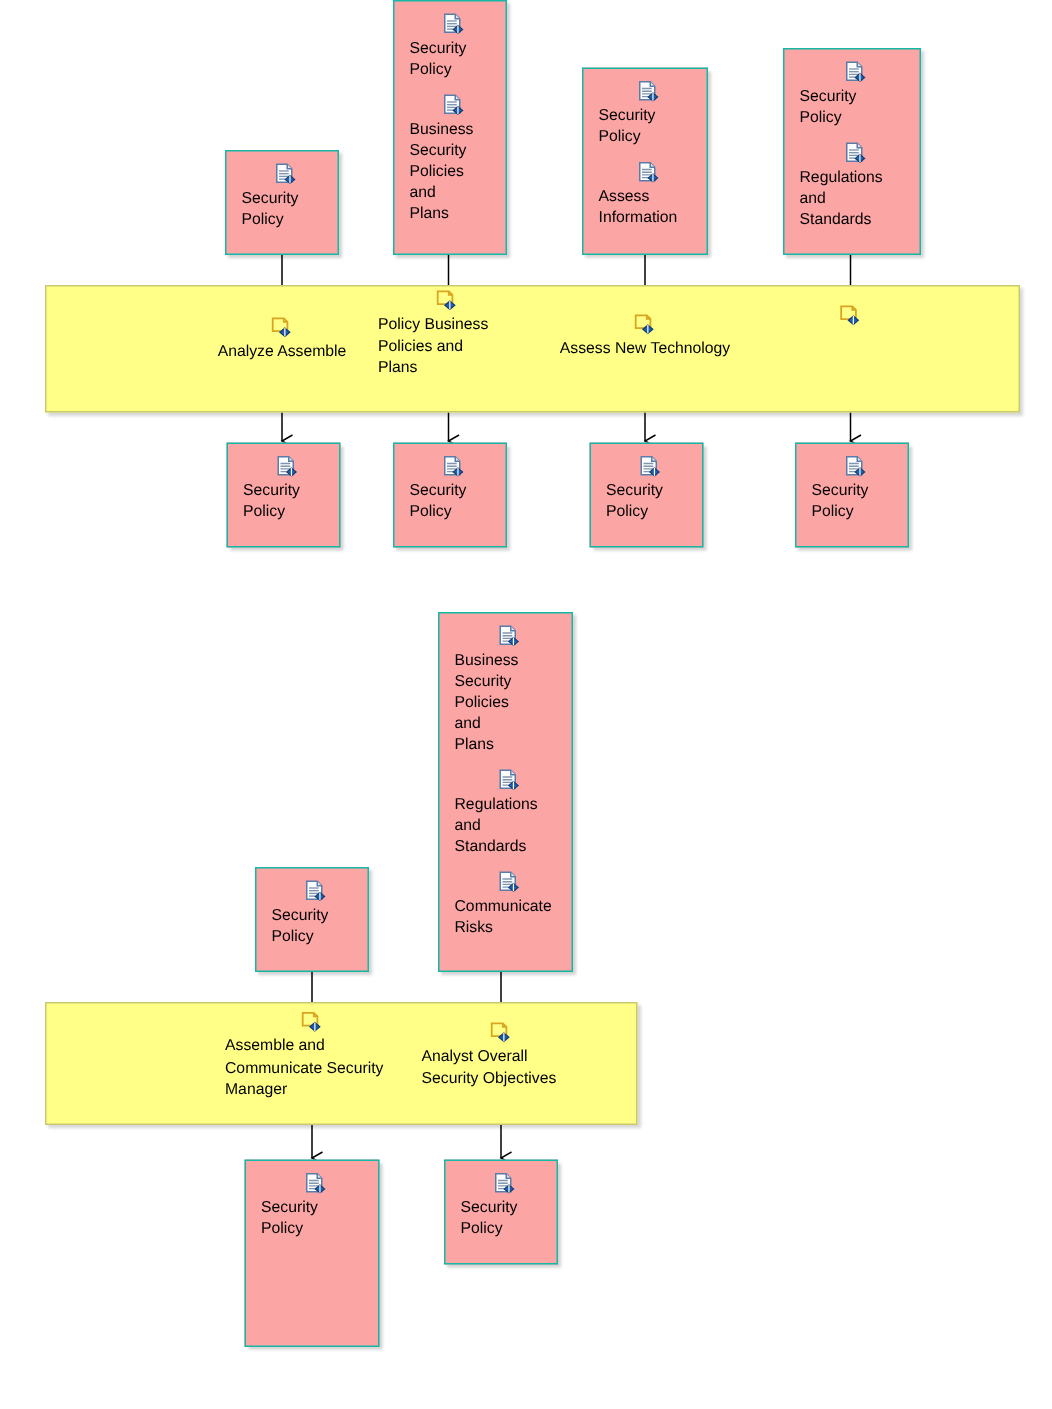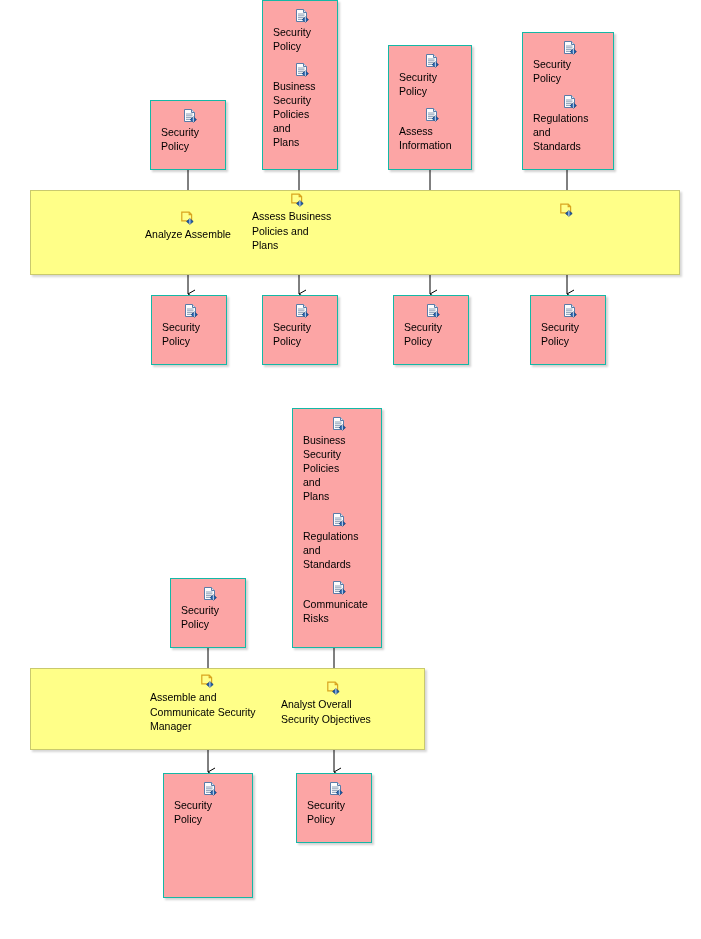--- a/index.html
+++ b/index.html
@@ -270,25 +270,36 @@
 
   <div class="node task" style="left:252px; top:192px; width:100px;">
     <span class="ico" style="margin:0 auto 1px 38px;">
       <svg width="16" height="16" viewBox="0 0 16 16">
         <path d="M1.8,2.2 L9.2,2.2 L11.6,4.6 L11.6,10.8 L1.8,10.8 Z" fill="none" stroke="#d9a520" stroke-width="1.2"></path>
         <path d="M9.2,2.2 L9.2,4.6 L11.6,4.6" fill="none" stroke="#d9a520" stroke-width="1.2"></path>
         <path d="M6.6,11.5 L9.9,8.7 L13.2,11.5 L9.9,14.3 Z" fill="#1f5fae" stroke="#123b70" stroke-width="0.8"></path>
         <path d="M9.9,8.7 L9.9,14.3" stroke="#ffffff" stroke-width="0.8"></path>
       </svg>
     </span>
-    <div class="nlbl">Assess Business
+    <div class="nlbl">Policy Business
 Policies and
 Plans</div>
   </div>
 
+  <div class="node role" style="left:363px; top:208px; width:134px;">
+    <span class="ico ico-center">
+      <svg width="16" height="16" viewBox="0 0 16 16">
+        <path d="M1.8,2.2 L9.2,2.2 L11.6,4.6 L11.6,10.8 L1.8,10.8 Z" fill="none" stroke="#d9a520" stroke-width="1.2"></path>
+        <path d="M9.2,2.2 L9.2,4.6 L11.6,4.6" fill="none" stroke="#d9a520" stroke-width="1.2"></path>
+        <path d="M6.6,11.5 L9.9,8.7 L13.2,11.5 L9.9,14.3 Z" fill="#1f5fae" stroke="#123b70" stroke-width="0.8"></path>
+        <path d="M9.9,8.7 L9.9,14.3" stroke="#ffffff" stroke-width="0.8"></path>
+      </svg>
+    </span>
+    <div class="nlbl">Assess New Technology</div>
+  </div>
 
   <div class="node role" style="left:504px; top:202px; width:126px;">
     <span class="ico ico-center">
       <svg width="16" height="16" viewBox="0 0 16 16">
         <path d="M1.8,2.2 L9.2,2.2 L11.6,4.6 L11.6,10.8 L1.8,10.8 Z" fill="none" stroke="#d9a520" stroke-width="1.2"></path>
         <path d="M9.2,2.2 L9.2,4.6 L11.6,4.6" fill="none" stroke="#d9a520" stroke-width="1.2"></path>
         <path d="M6.6,11.5 L9.9,8.7 L13.2,11.5 L9.9,14.3 Z" fill="#1f5fae" stroke="#123b70" stroke-width="0.8"></path>
         <path d="M9.9,8.7 L9.9,14.3" stroke="#ffffff" stroke-width="0.8"></path>
       </svg>
     </span>

